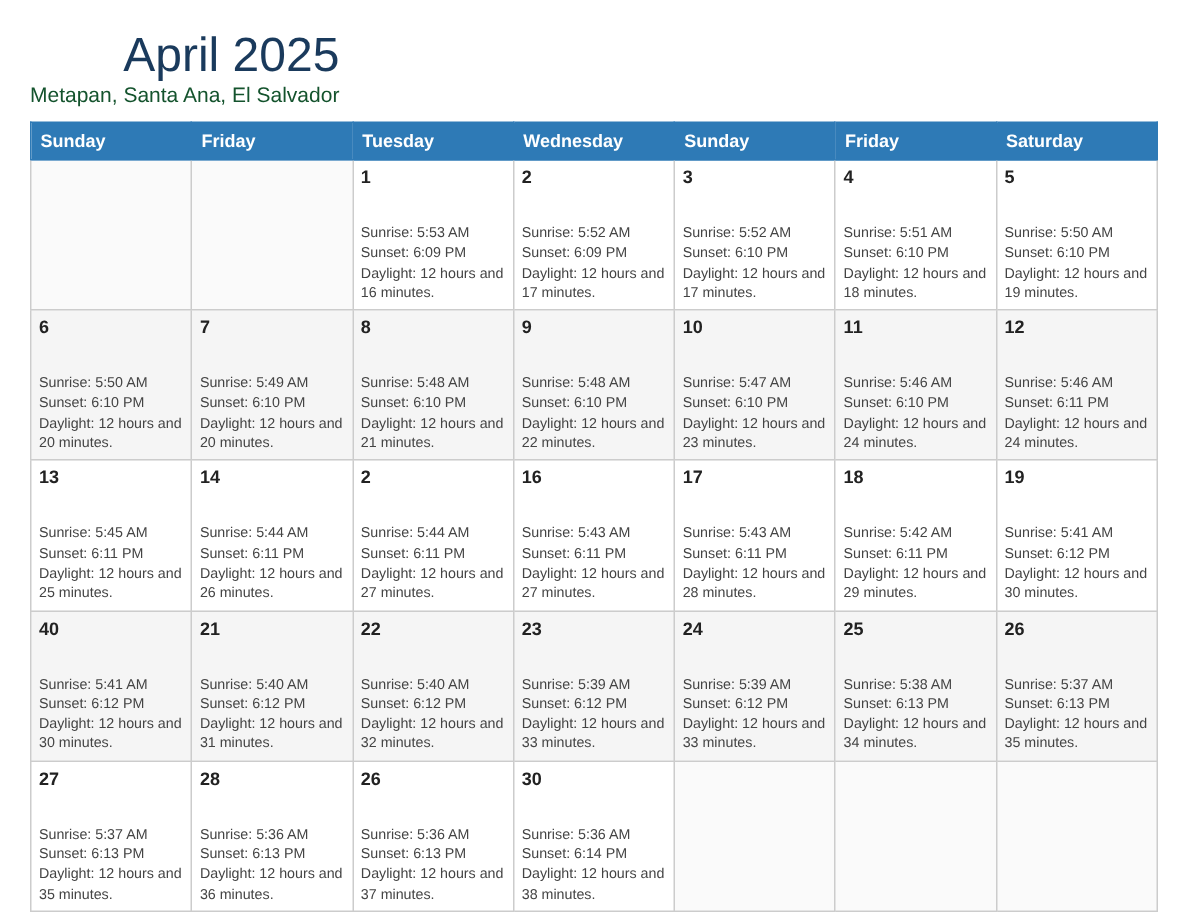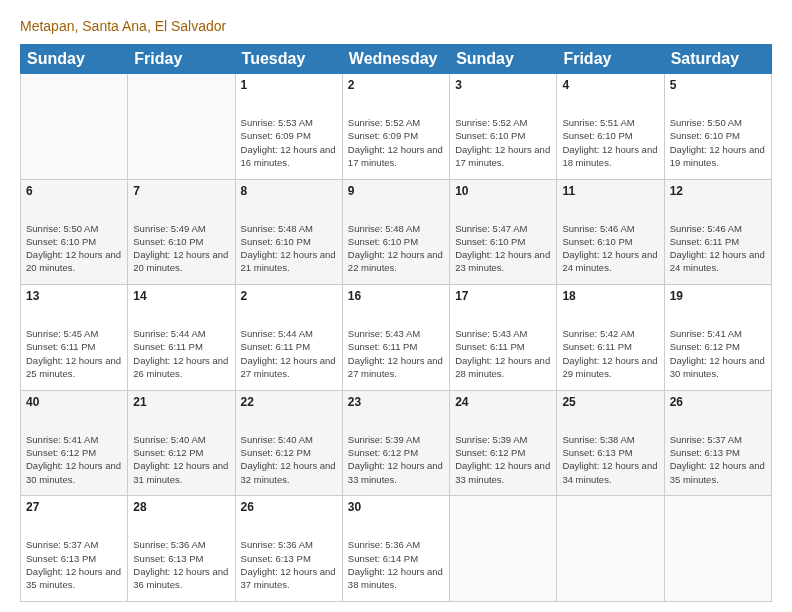--- a/index.html
+++ b/index.html
@@ -51,35 +51,35 @@
     .title-area {
       text-align: right;
     }
     .month-title {
       font-size: 32px;
       color: #1a3a5c;
       font-weight: normal;
     }
     .location {
       font-size: 14px;
-      color: #a16207;
+      color: #14532d;
     }
     .calendar {
       flex: 1;
       border: 1px solid #ccc;
       border-collapse: collapse;
       width: 100%;
       table-layout: fixed;
     }
     .calendar th {
       background-color: #2e7ab6;
       color: white;
       text-align: left;
       padding: 5px 6px;
-      font-size: 16px;
+      font-size: 12px;
       font-weight: bold;
       border: 1px solid #2e7ab6;
     }
     .calendar td {
       border: 1px solid #ccc;
       vertical-align: top;
       padding: 4px 5px;
       font-size: 10px;
       color: #333;
       height: 82px;
@@ -99,20 +99,21 @@
     }
     .empty { background: #fafafa; }
     .row-shaded td { background: #f5f5f5; }
   </style>
 </head>
 <body>
 
 <div class="page">
   <div class="header">
     <div class="title-area">
+      <div class="month-title">April 2025</div>
       <div class="location">Metapan, Santa Ana, El Salvador</div>
     </div>
   </div>
 
   <table class="calendar">
     <thead>
       <tr>
         <th>Sunday</th>
         <th>Friday</th>
         <th>Tuesday</th>

